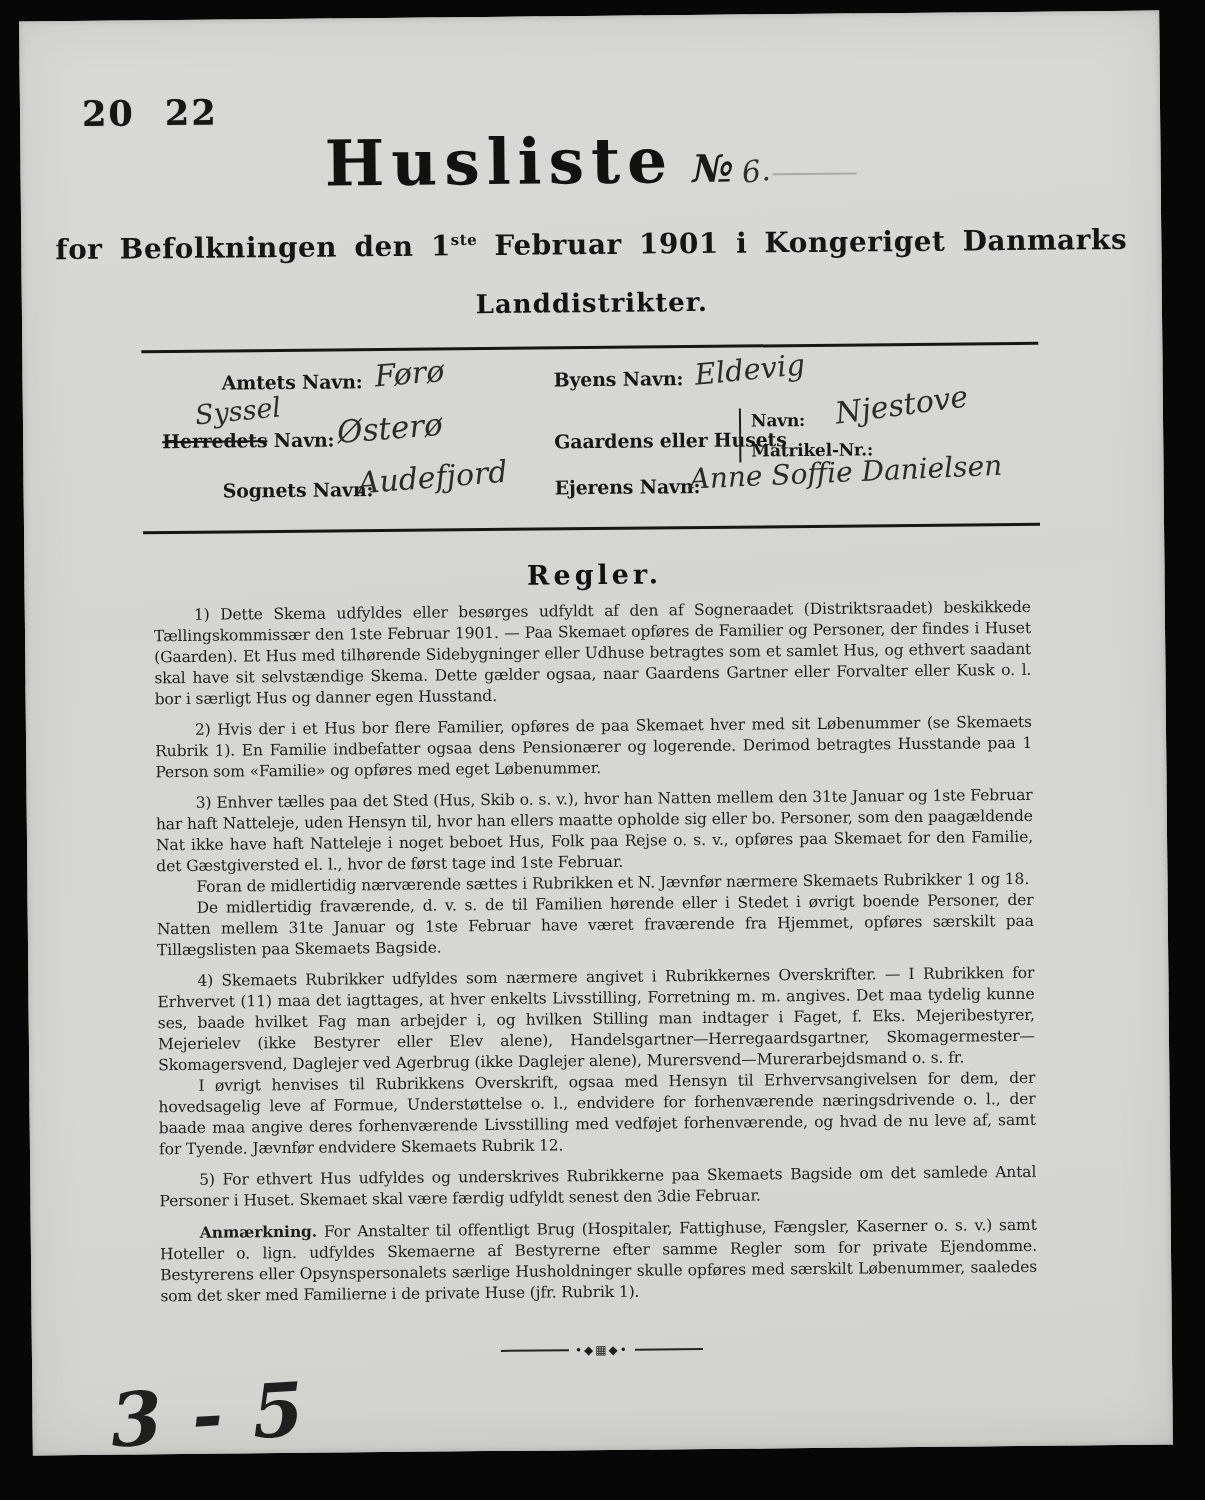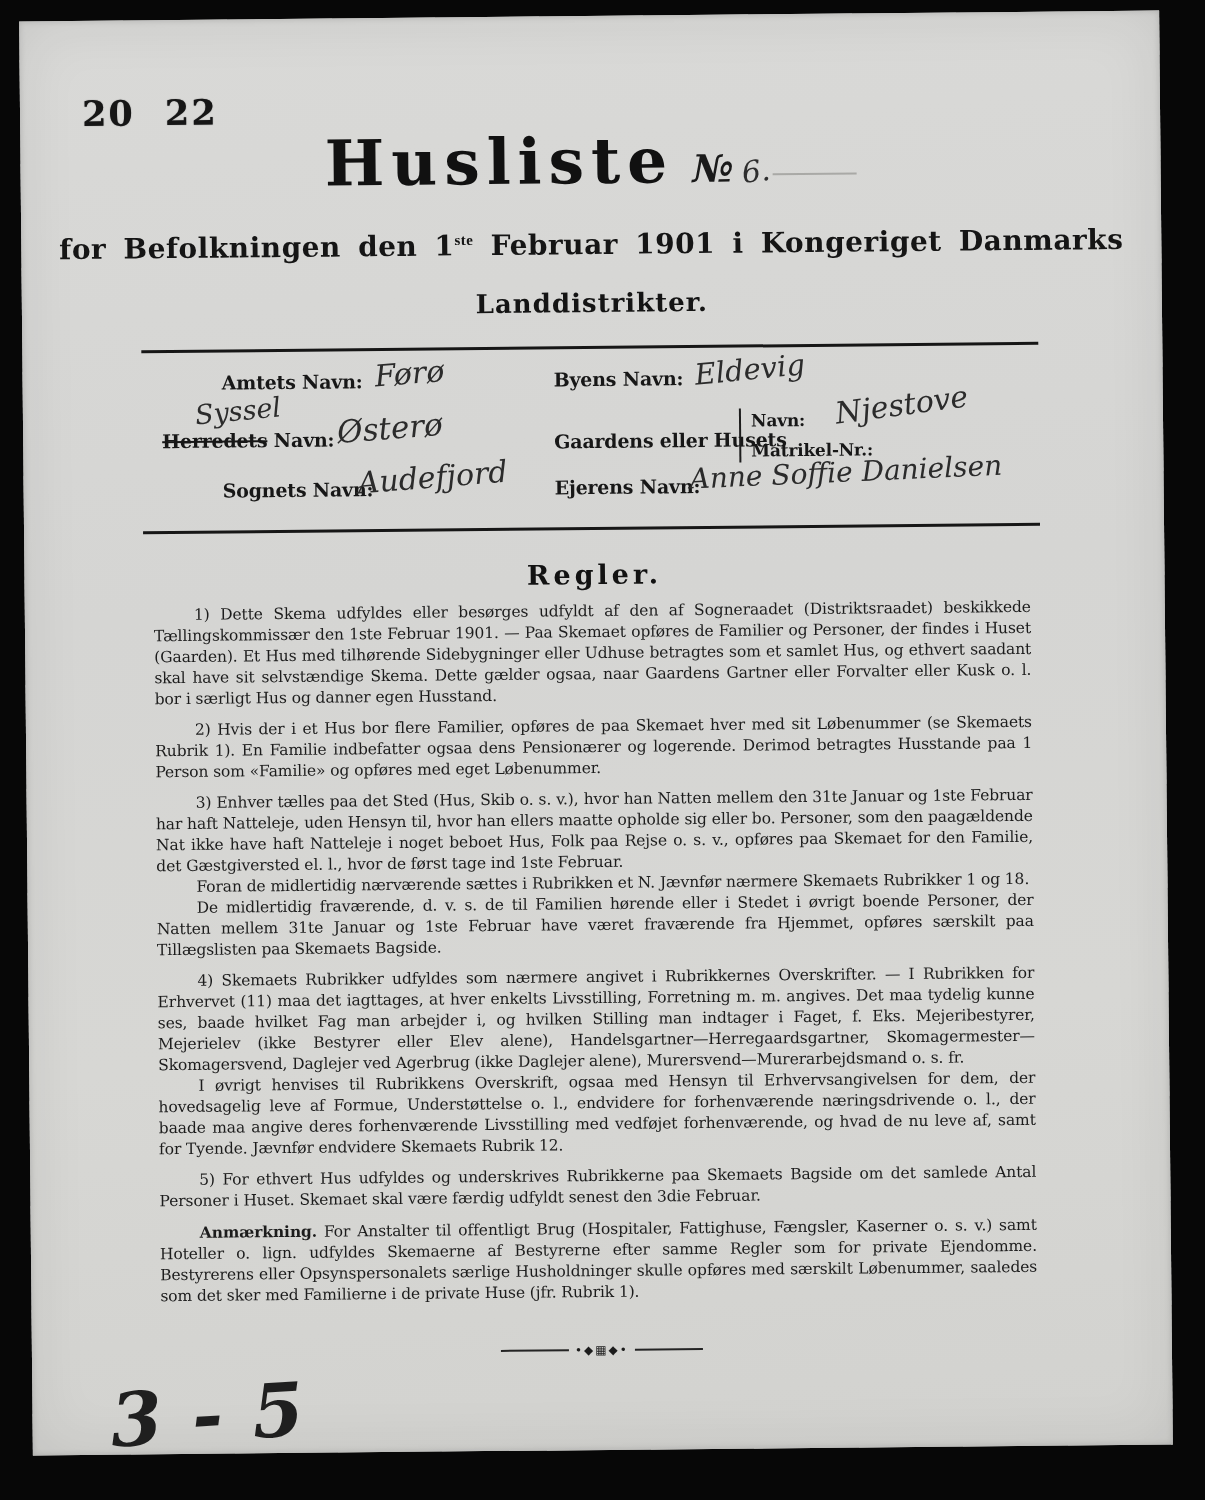--- a/index.html
+++ b/index.html
@@ -44,21 +44,21 @@
   }
   .no-underline{
     display:inline-block;width:84px;border-bottom:2px solid #a9a9a6;
     margin-left:2px;vertical-align:6px;
   }
   .subtitle{
     left:0;right:0;top:212px;text-align:center;
     font-size:28px;font-weight:bold;color:#151515;
     letter-spacing:0.5px;word-spacing:7px;white-space:nowrap;
   }
-  .subtitle sup{font-size:15px;font-family:Liberation Serif, serif;}
+  .subtitle sup{font-size:15px;}
   .subtitle2{
     left:0;right:0;top:272px;text-align:center;
     font-size:26px;font-weight:bold;color:#141414;letter-spacing:1px;
   }
   .rule{
     height:3px;background:#161616;left:119px;width:897px;
   }
   .rule1{top:330px;}
   .rule2{top:511px;}
   

